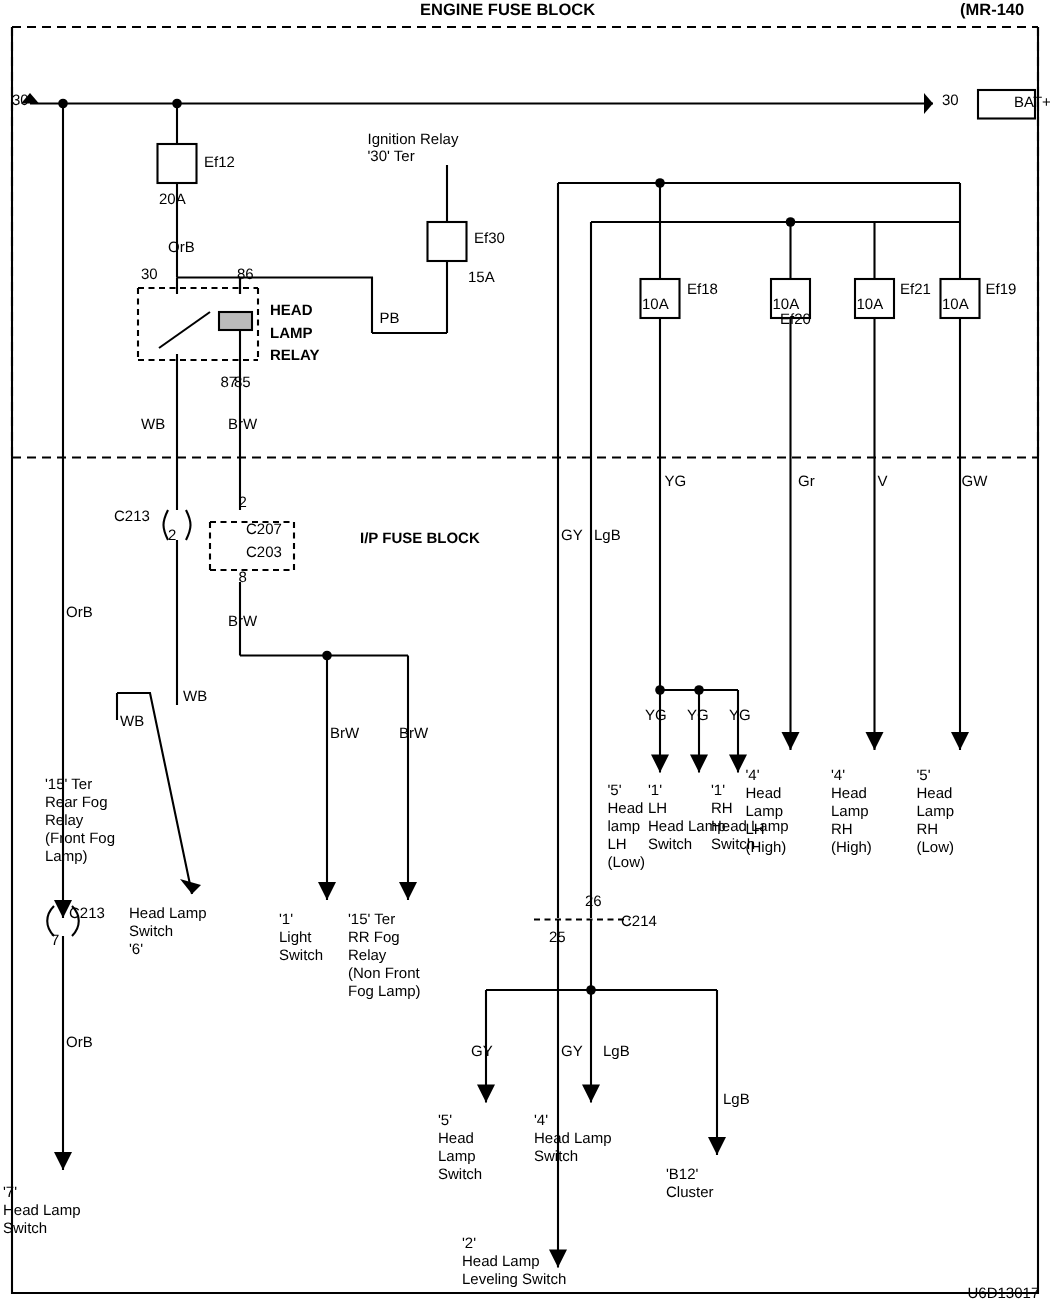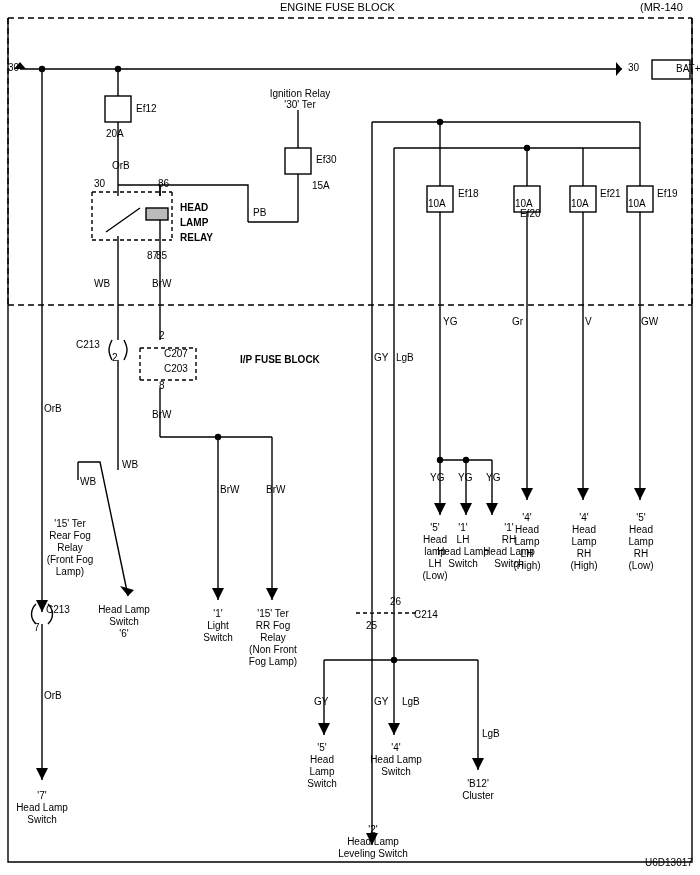--- a/index.html
+++ b/index.html
@@ -1,22 +1,22 @@
 <!DOCTYPE html>
 <html><head>
 <meta charset="utf-8">
 <style>
   html,body{margin:0;padding:0;background:#ffffff;}
   body{width:700px;height:875px;font-family:"Liberation Sans",sans-serif;color:#000;}
   #root{position:relative;width:700px;height:875px;overflow:hidden;}
   .t{position:absolute;font-size:10px;line-height:11px;white-space:pre;}
   .b{font-weight:bold;}
-  .c{text-align:center;}
+  .c{text-align:left;}
   svg{position:absolute;left:0;top:0;}
-  .hdr{font-size:11px;font-weight:normal;}
+  .hdr{font-size:11px;font-weight:bold;}
 </style>
 </head>
 <body>
 
 <div id="root">
 
 <svg width="700" height="875">
   <g stroke="#000" fill="none" stroke-width="1.4">
 
     <path d="M8,18 L692,18" stroke-dasharray="6,4"></path>
@@ -237,21 +237,21 @@
 <div class="t" style="left:458px;top:188px;">Ef18</div>
 <div class="t" style="left:428px;top:198px;">10A</div>
 <div class="t" style="left:520px;top:188px;margin-top:20px;">Ef20</div>
 <div class="t" style="left:515px;top:198px;">10A</div>
 <div class="t" style="left:600px;top:188px;">Ef21</div>
 <div class="t" style="left:571px;top:198px;">10A</div>
 <div class="t" style="left:657px;top:188px;">Ef19</div>
 <div class="t" style="left:628px;top:198px;">10A</div>
 
 <div class="t" style="left:443px;top:316px;">YG</div>
-<div class="t" style="left:512px;top:316px;">Gr</div>
+<div class="t" style="left:532px;top:316px;">Gr</div>
 <div class="t" style="left:585px;top:316px;">V</div>
 <div class="t" style="left:641px;top:316px;">GW</div>
 
 <div class="t c" style="left:497px;top:512px;width:60px;line-height:12px;">'4'
 Head
 Lamp
 LH
 (High)</div>
 <div class="t c" style="left:554px;top:512px;width:60px;line-height:12px;">'4'
 Head

